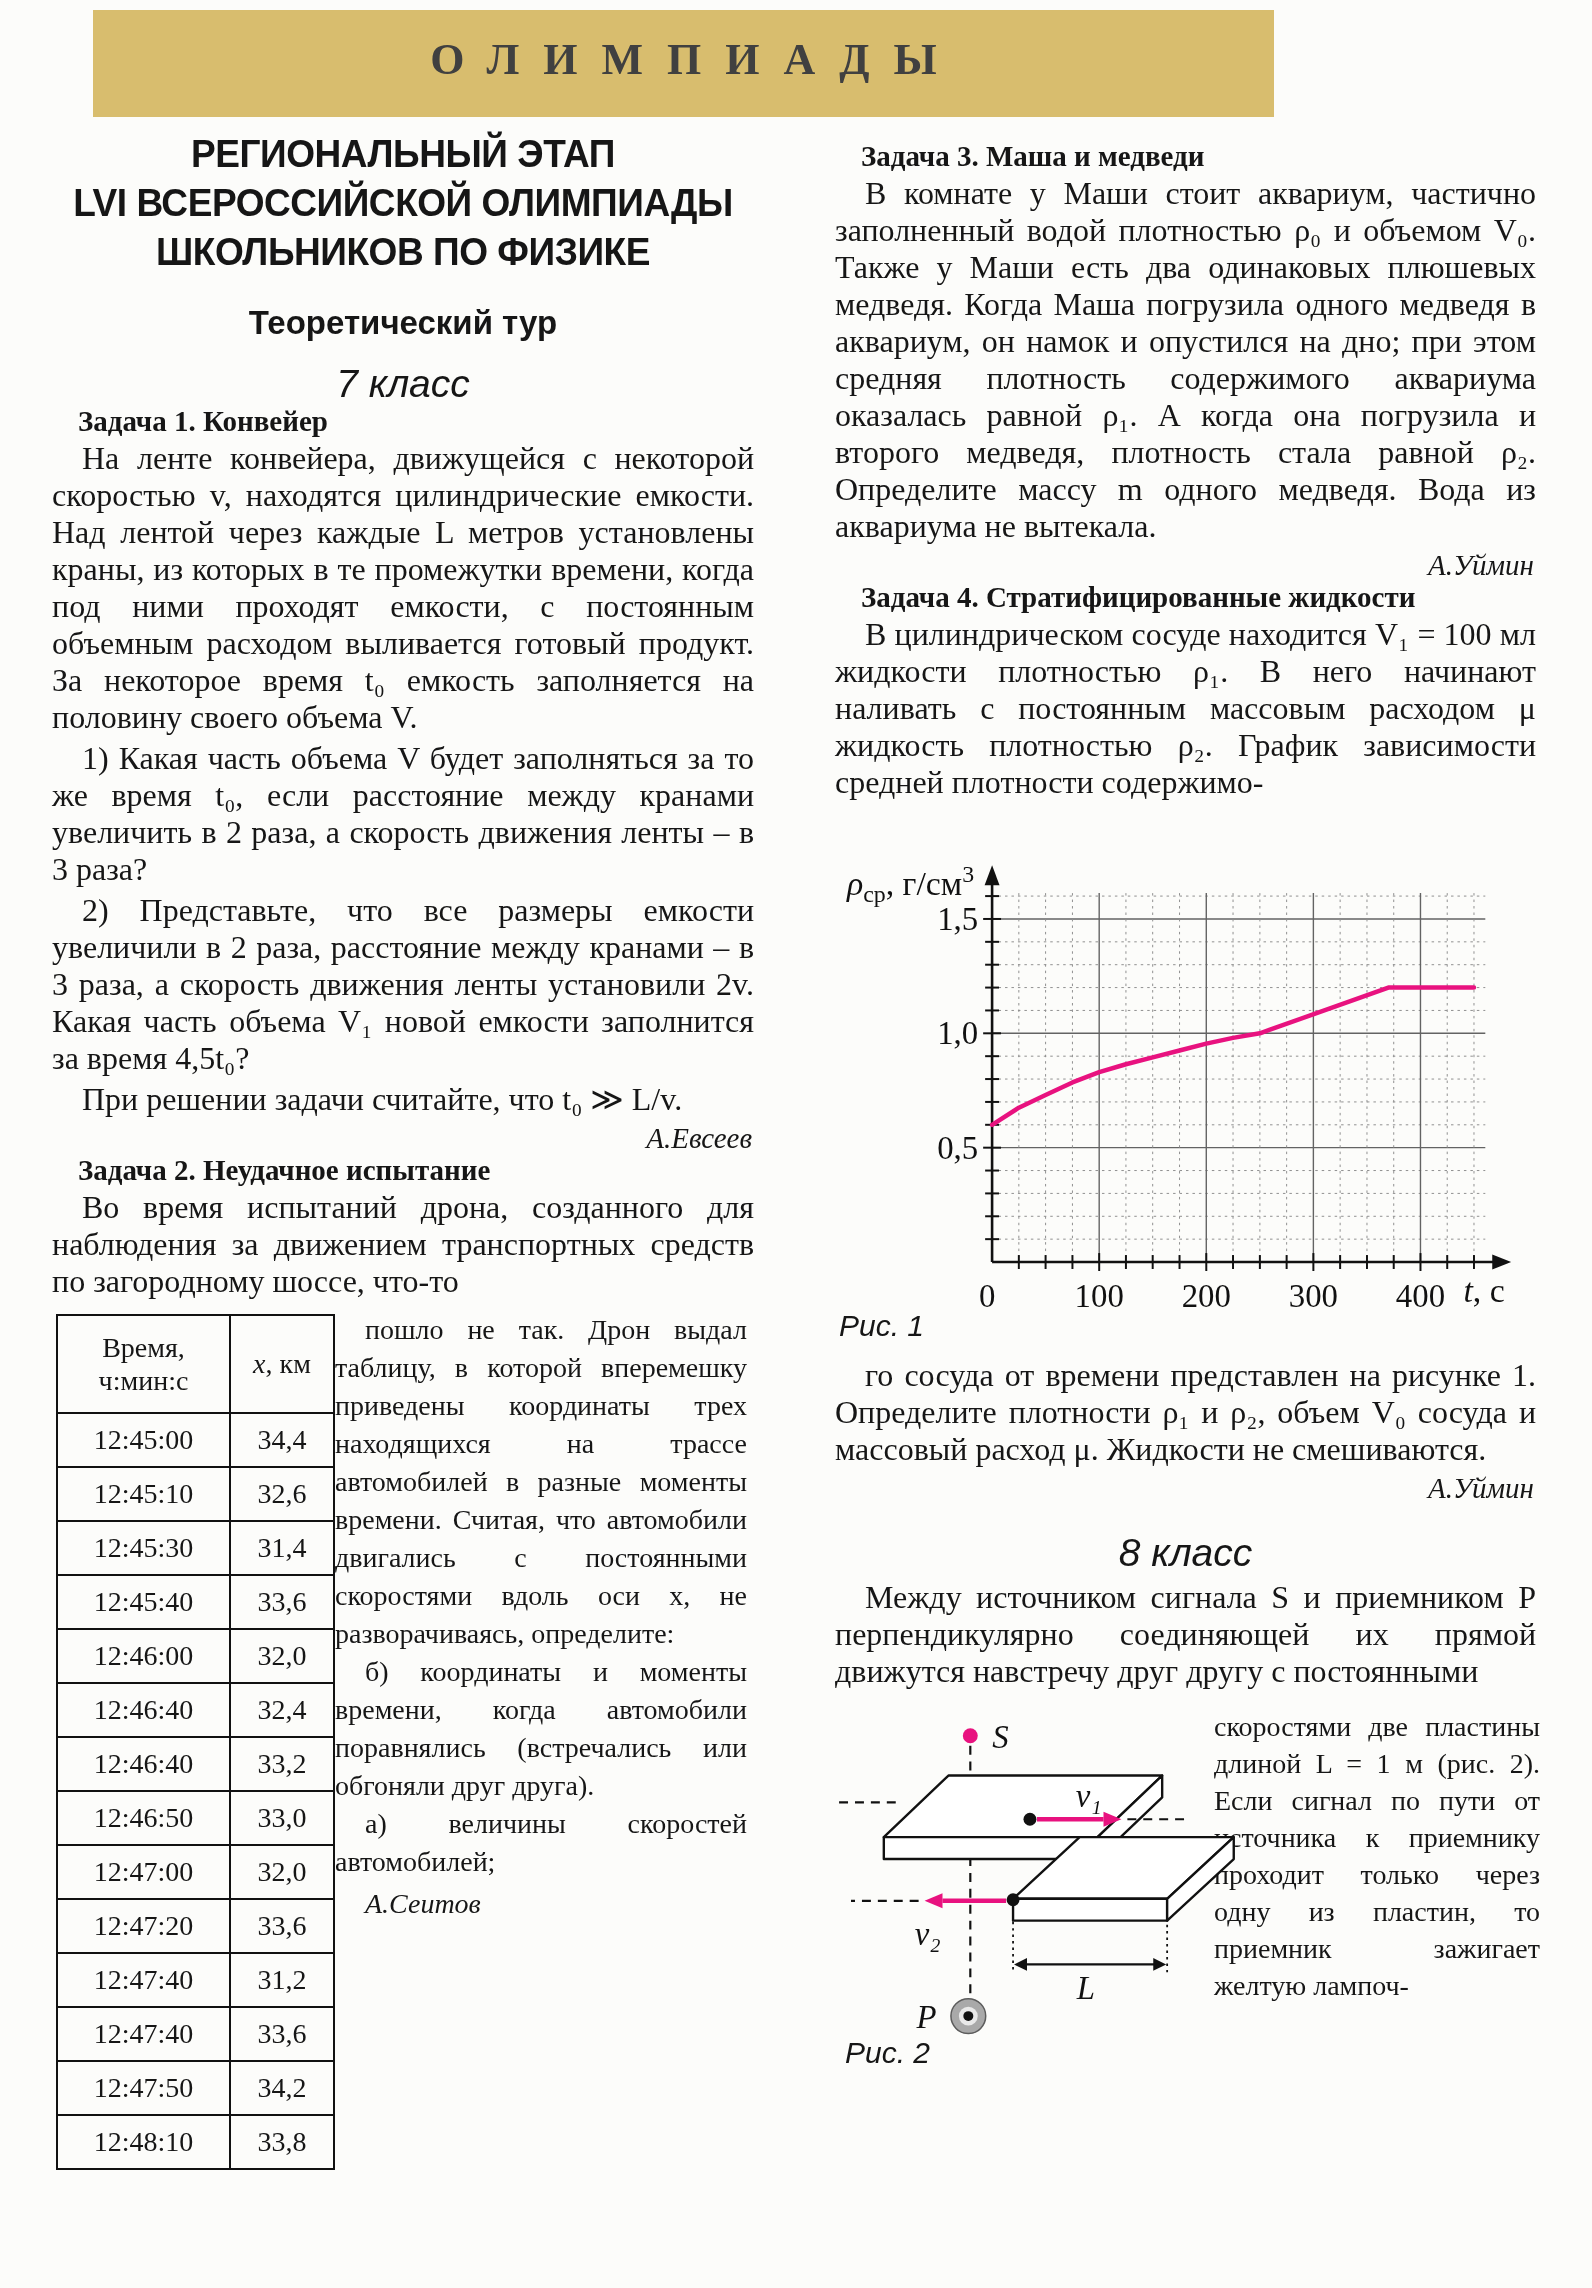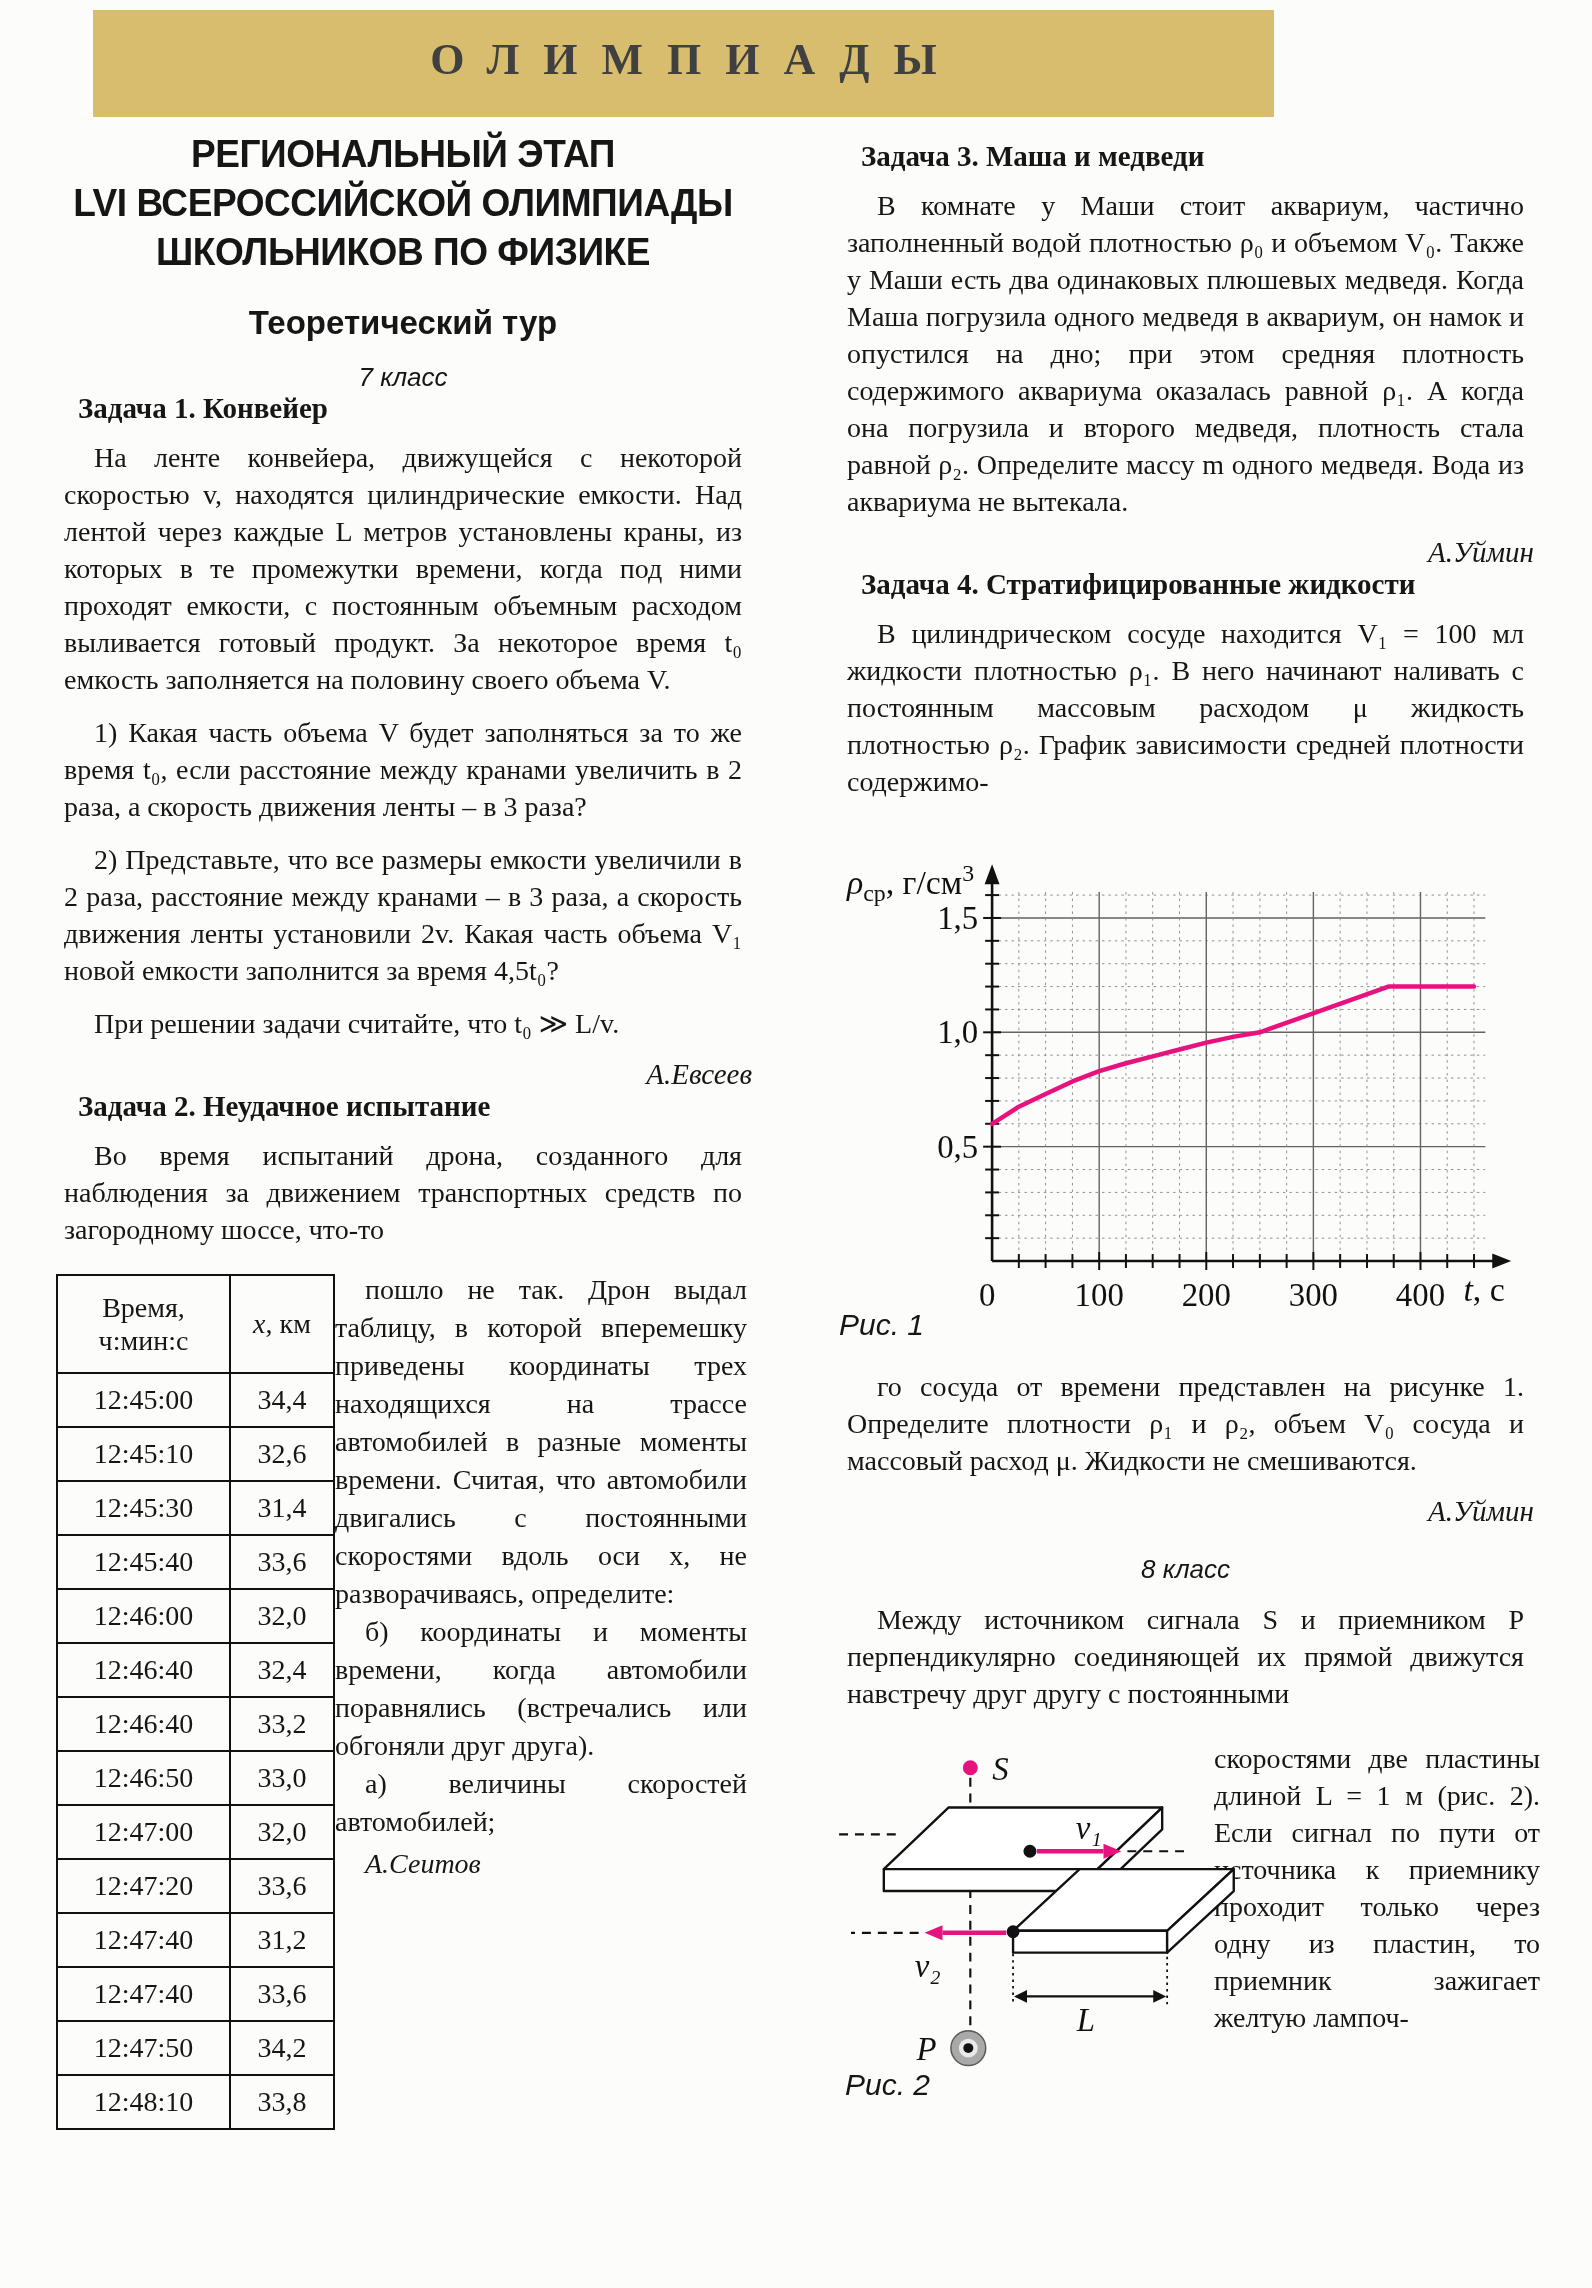--- a/index.html
+++ b/index.html
@@ -7,27 +7,27 @@
         font-family:"Liberation Serif",serif;overflow:hidden;}
   .band{position:absolute;left:93px;top:10px;width:1181px;height:107px;}
   .band-title{text-align:center;font-family:"Liberation Serif",serif;font-weight:700;
         font-size:44px;letter-spacing:24px;text-indent:24px;padding-top:24px;color:#404040;}
   .col-left{position:absolute;left:48px;top:129px;width:710px;}
   .col-right{position:absolute;left:831px;top:141px;width:709px;}
   .main-title{font-family:"Liberation Sans",sans-serif;font-weight:700;font-size:39px;
         line-height:49px;text-align:center;transform:scaleX(.95);letter-spacing:-0.5px;}
   .subtitle{font-family:"Liberation Sans",sans-serif;font-weight:700;font-size:33px;
         text-align:center;margin-top:28px;}
-  .grade{font-family:"Liberation Sans",sans-serif;font-style:italic;font-size:26px;
+  .grade{font-family:"Liberation Sans",sans-serif;font-style:italic;font-size:39px;
         text-align:center;margin-top:20px;}
   h3.task{font-size:29px;font-weight:700;margin:0;text-indent:30px;line-height:30px;}
   .mt16{margin-top:16px}.mt8{margin-top:8px}.mt10{margin-top:10px}.mt6{margin-top:6px}
   .mt22{margin-top:22px}.mt14{margin-top:14px}.mt26{margin-top:26px}
   .mt18{margin-top:18px}.mt85{margin-top:85px}
-  p.body{font-size:28px;line-height:37px;text-align:justify;text-indent:30px;margin:16px;}
+  p.body{font-size:32px;line-height:37px;text-align:justify;text-indent:30px;margin:4px;}
   .sig{font-style:italic;font-size:29px;text-align:right;padding-right:6px;margin:0;}
   .flexrow{display:flex;align-items:flex-start;}
   
   table.data{border-collapse:collapse;margin-left:8px;margin-top:10px;}
   table.data td,table.data th{border:2.2px solid #111;font-size:28px;font-weight:400;
         text-align:center;vertical-align:middle;}
   table.data{border:2.6px solid #111;}
   td.c-time{width:167px;height:50px;}
   td.c-x{width:100px;height:50px;}
   th.h-time{width:167px;height:88px;line-height:33px;padding:4px 2px;}

